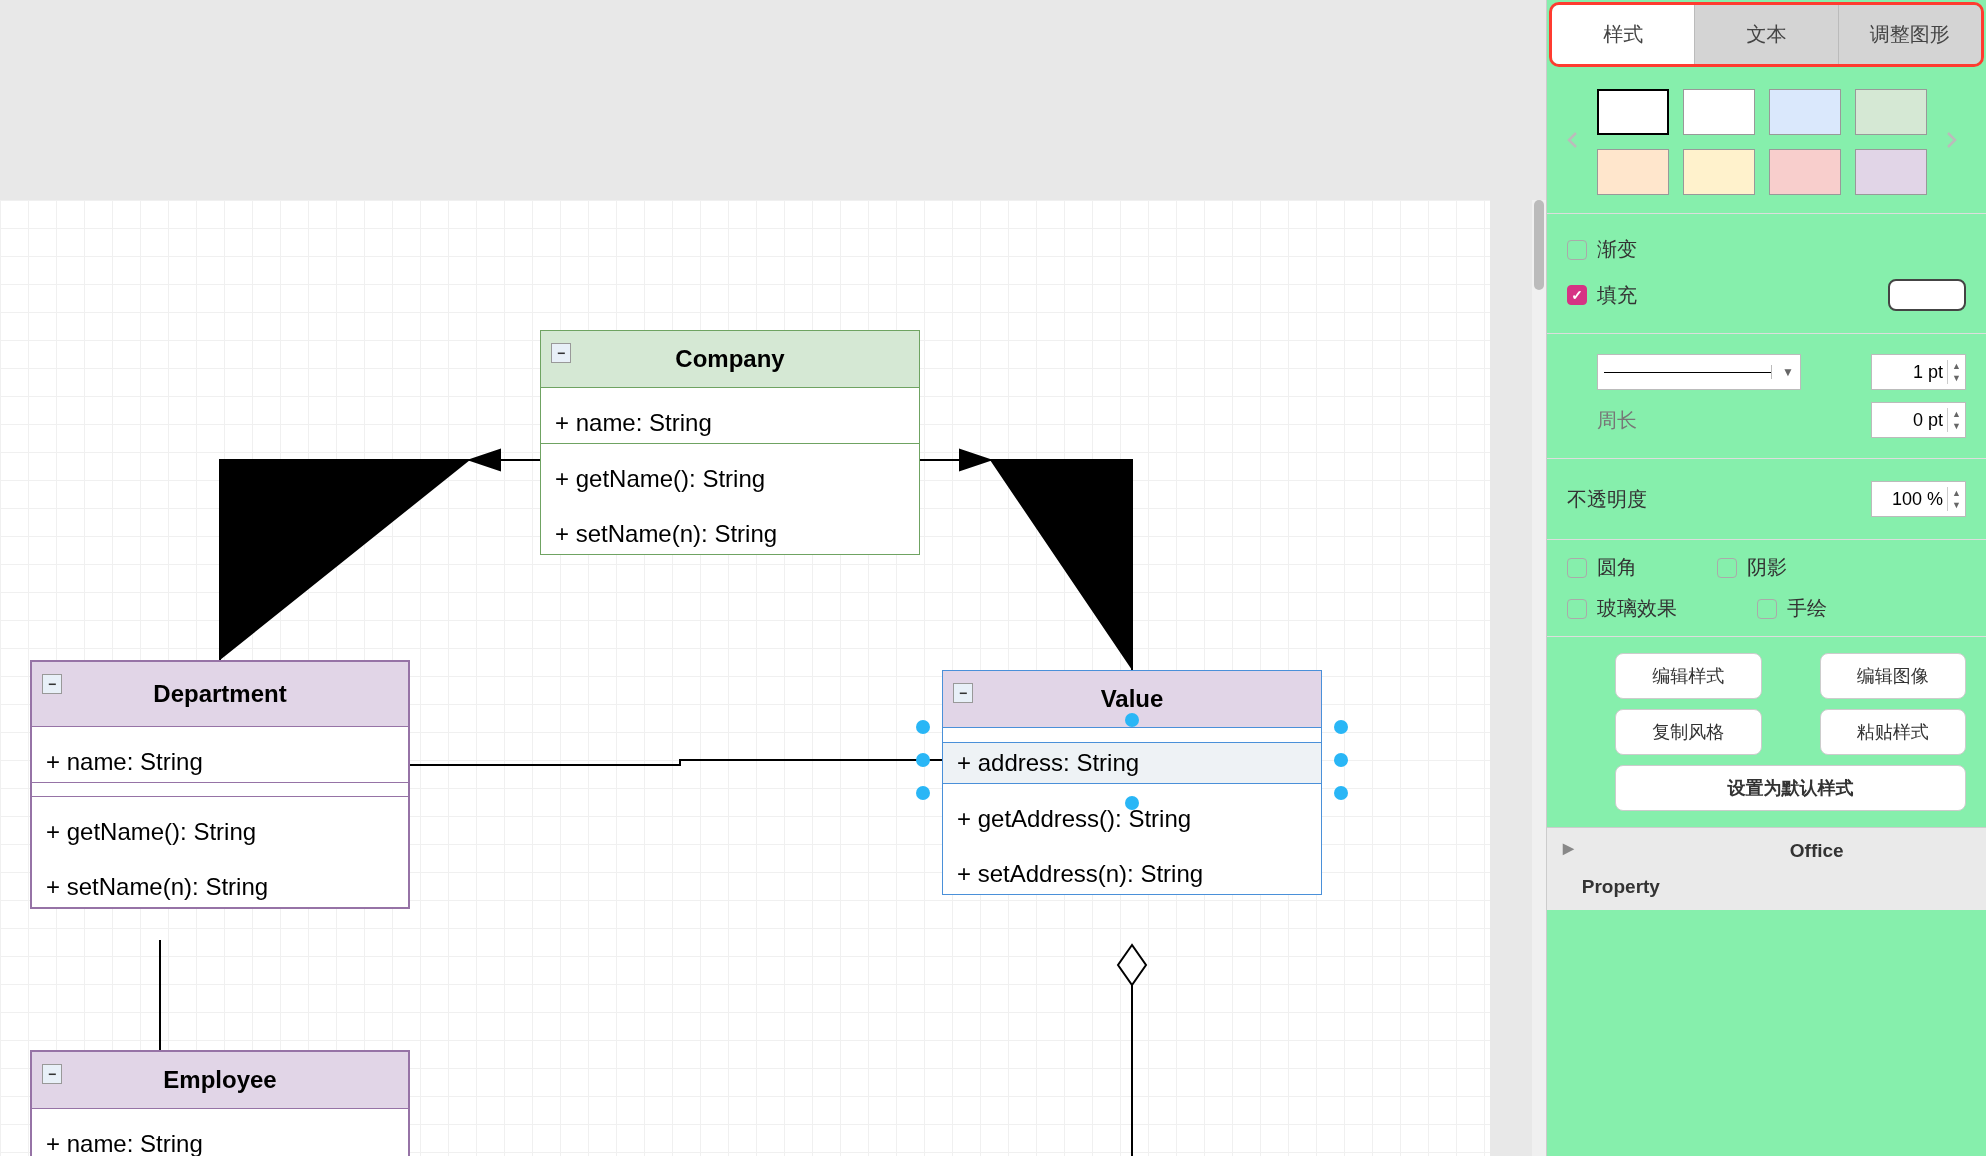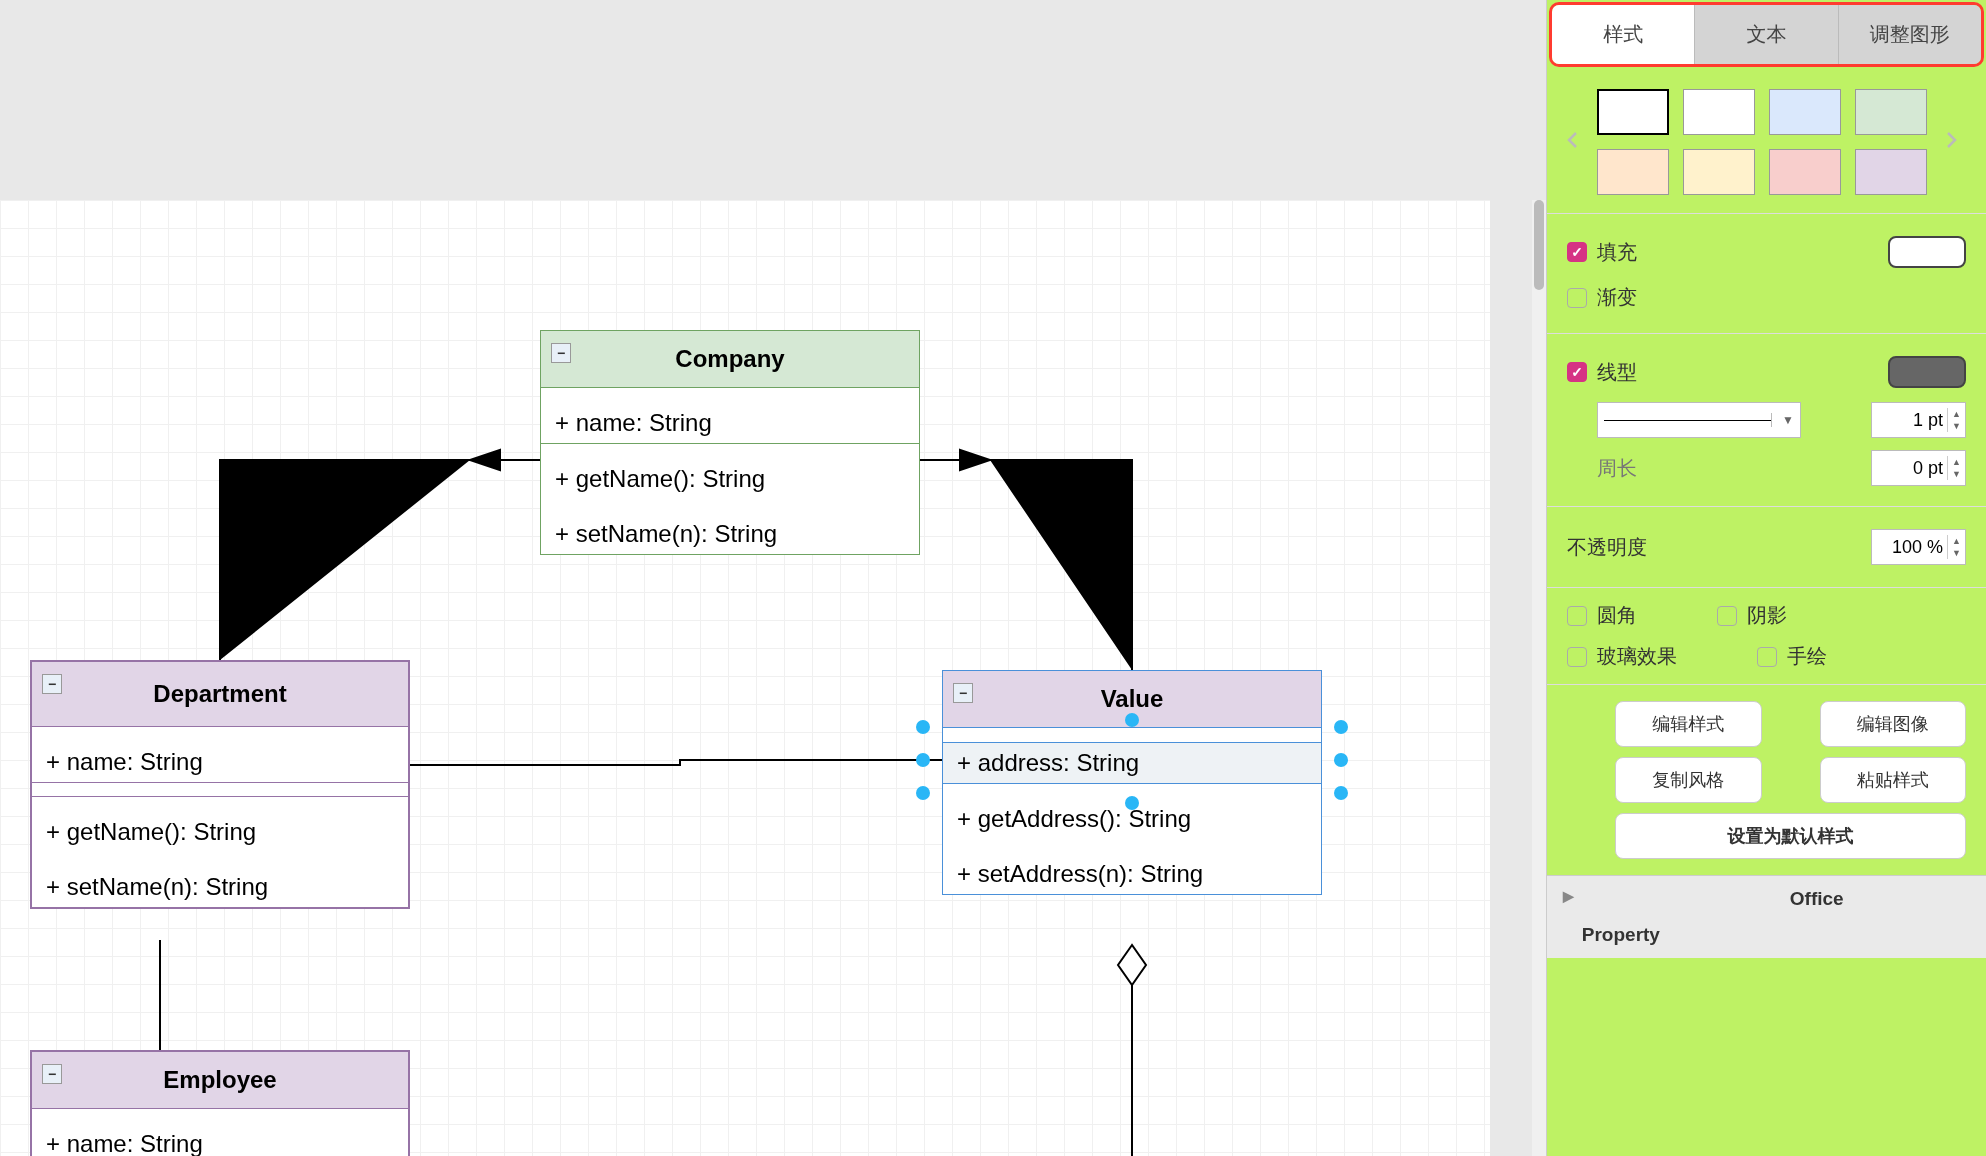--- a/index.html
+++ b/index.html
@@ -26,21 +26,21 @@
         linear-gradient(#f0f0f0 1px, transparent 1px),
         linear-gradient(90deg, #f0f0f0 1px, transparent 1px);
       background-size: 28px 28px;
     }
     .sidebar {
       position: absolute;
       top: 0;
       right: 0;
       width: 440px;
       height: 1156px;
-      background: #bef264;
+      background: #86efac;
       border-left: 1px solid #ccc;
     }
     .scrollbar-track {
       position: absolute;
       top: 200px;
       right: 440px;
       width: 14px;
       height: 956px;
       background: #f0f0f0;
     }
@@ -456,41 +456,34 @@
     <span class="palette-nav">
       <svg width="16" height="20" viewBox="0 0 16 20">
           <path d="M5 3 L12 10 L5 17" stroke="currentColor" stroke-width="2.5" fill="none"></path>
         </svg>
     </span>
   </div>
 
   <div class="section">
     <div class="prop-row">
       <div class="prop-left">
-        <div class="checkbox checked"></div>
-        <span class="prop-label">填充</span>
-      </div>
-      <div class="color-well"></div>
-    </div>
-    <div class="prop-row">
-      <div class="prop-left">
         <div class="checkbox"></div>
         <span class="prop-label">渐变</span>
       </div>
     </div>
-  </div>
-
-  <div class="section">
     <div class="prop-row">
       <div class="prop-left">
         <div class="checkbox checked"></div>
-        <span class="prop-label">线型</span>
-      </div>
-      <div class="color-well dark"></div>
-    </div>
+        <span class="prop-label">填充</span>
+      </div>
+      <div class="color-well"></div>
+    </div>
+  </div>
+
+  <div class="section">
     <div class="indent-row">
       <div class="line-style-select">
         <div class="line-style-line"></div>
         <span class="line-style-chev">▼</span>
       </div>
       <div class="num-input">
         <span>1 pt</span>
         <div class="num-stepper">
             <span>▲</span>
             <span>▼</span>

